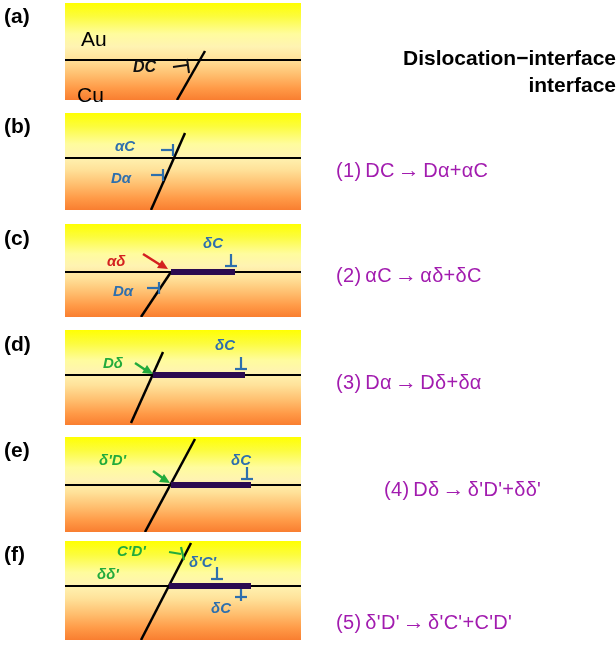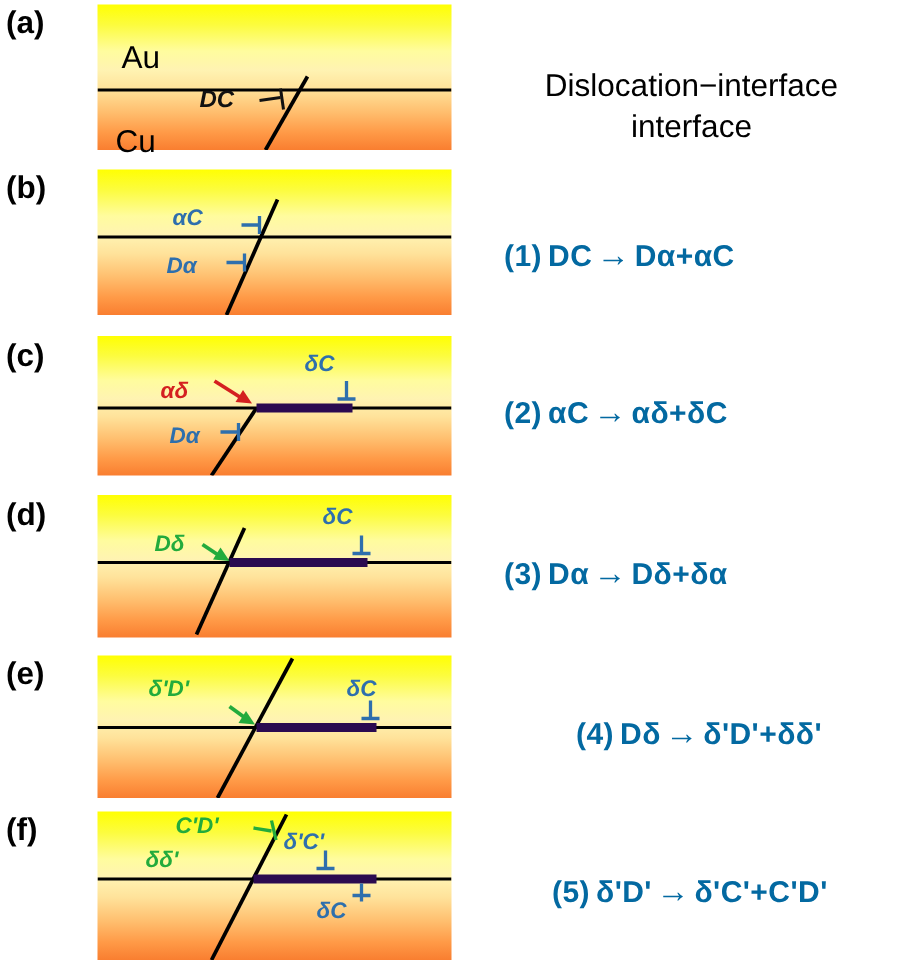--- a/index.html
+++ b/index.html
@@ -16,25 +16,25 @@
     position:absolute;left:4px;width:58px;text-align:left;
     font-size:21px;font-weight:bold;color:#000;
   }
   .ann{position:absolute;font-style:italic;font-weight:bold;font-size:15px;white-space:nowrap;}
   .metal{position:absolute;font-style:normal;font-weight:400;font-size:21px;color:#000;white-space:nowrap;margin-top:20px;}
   .blue{color:#2e6fad;}
   .green{color:#23ab3c;}
   .red{color:#d42020;}
   .black{color:#111111;}
   .title{
-    position:absolute;left:306px;top:44px;width:310px;text-align:center;
-    font-size:21px;font-weight:normal;color:#000;line-height:27px;
+    position:absolute;left:306px;top:44px;width:310px;text-align:right;
+    font-size:21px;font-weight:bold;color:#000;line-height:27px;
   }
   .rrow{
-    position:absolute;left:336px;font-size:20px;font-weight:bold;color:#0369a1;white-space:nowrap;
+    position:absolute;left:336px;font-size:20px;font-weight:normal;color:#a21caf;white-space:nowrap;
     letter-spacing:0.3px;
   }
   .rrow .num{margin-right:4px;}
   .rrow .arrow{font-size:22px;margin:0 3px;}
 </style>
 </head>
 <body>
 
 <div id="stage">
 
@@ -169,17 +169,17 @@
   </div>
   <div class="rrow" style="top:262px;">
     <span class="num">(2)</span><span>αC</span><span class="arrow">→</span><span>αδ+δC</span>
   </div>
   <div class="rrow" style="top:369px;">
     <span class="num">(3)</span><span>Dα</span><span class="arrow">→</span><span>Dδ+δα</span>
   </div>
   <div class="rrow" style="top:476px;margin-left:48px;">
     <span class="num">(4)</span><span>Dδ</span><span class="arrow">→</span><span>δ'D'+δδ'</span>
   </div>
-  <div class="rrow" style="top:581px;margin-left:32px;">
+  <div class="rrow" style="top:609px;">
     <span class="num">(5)</span><span>δ'D'</span><span class="arrow">→</span><span>δ'C'+C'D'</span>
   </div>
 
 </div>
 
 </body></html>

